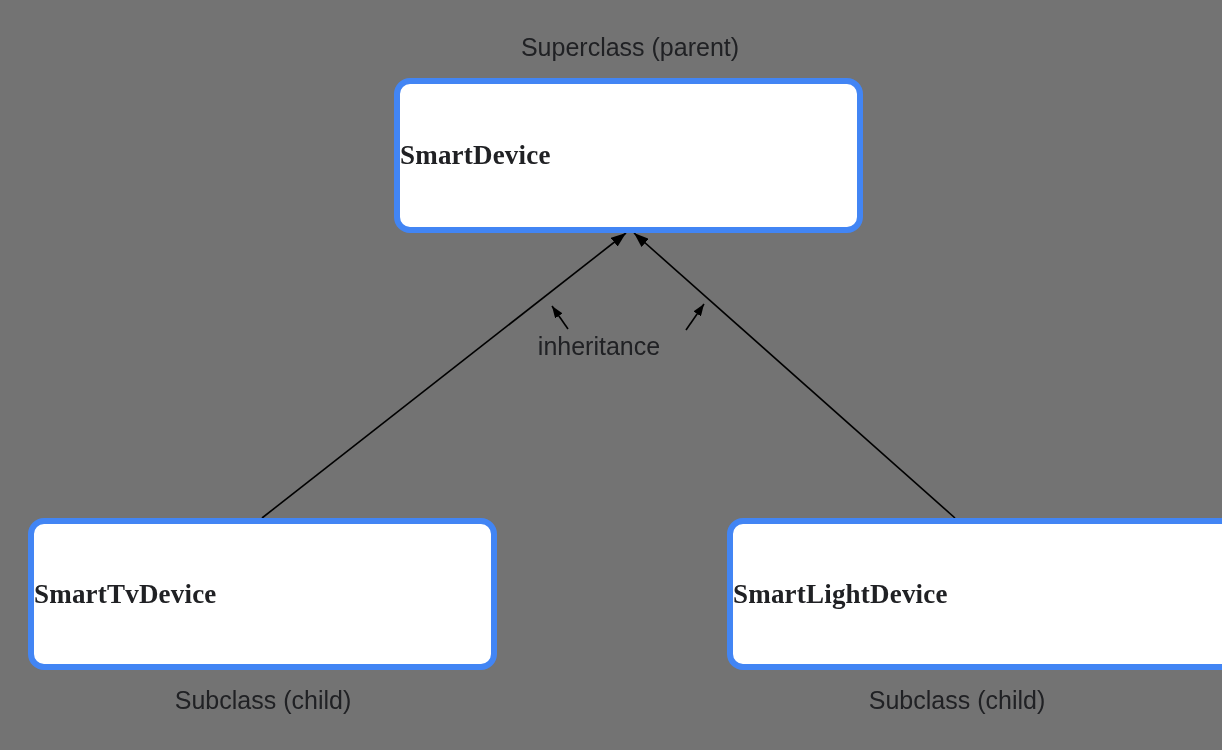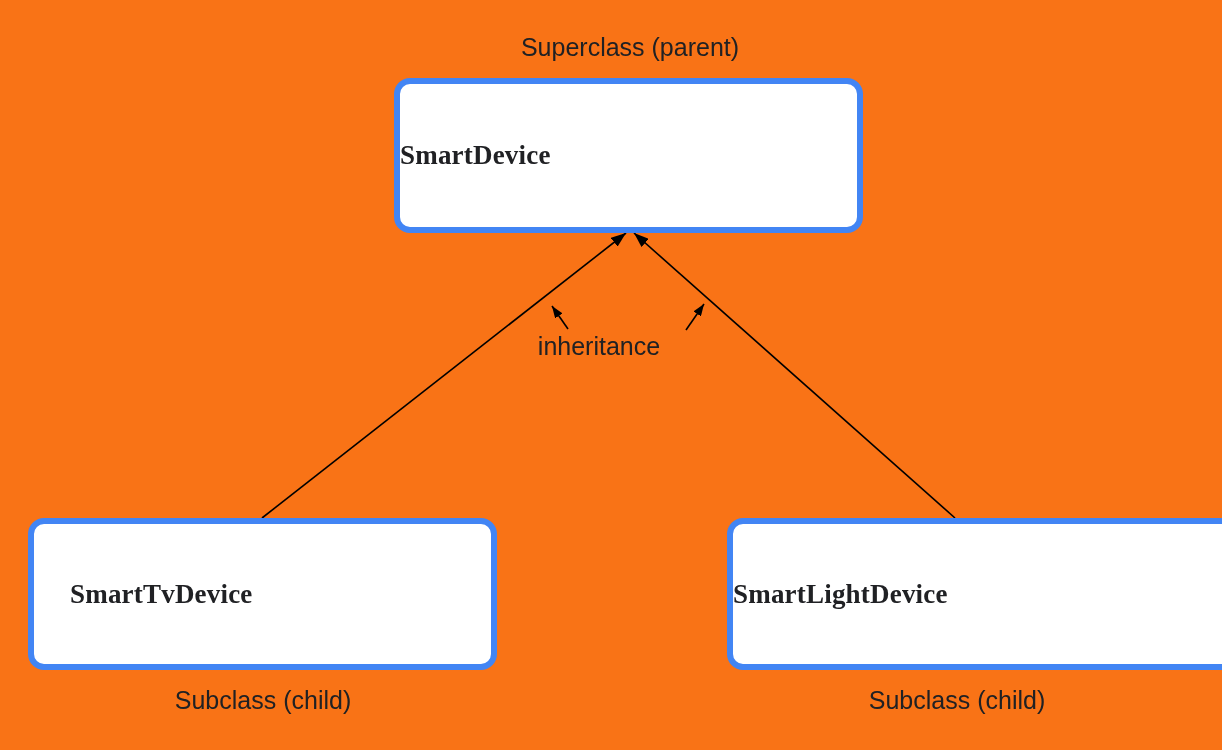--- a/index.html
+++ b/index.html
@@ -10,21 +10,21 @@
   }
   * { margin: 0; padding: 0; box-sizing: border-box; }
   html, body {
     background: #FFFFFF;
     font-family: "Liberation Sans", sans-serif;
   }
   .canvas {
     position: relative;
     width: 1222px;
     height: 750px;
-    background: #f97316;
+    background: #737373;
     overflow: hidden;
   }
   .arrow-layer {
     position: absolute;
     left: 0; top: 0;
     width: 1222px; height: 750px;
     pointer-events: none;
   }
   .class-box {
     position: absolute;
@@ -36,21 +36,21 @@
     justify-content: flex-start;
     font-family: Liberation Serif, serif;
   }
   .class-box .class-name {
     font-size: 27px;
     font-weight: 600;
     color: var(--text-color);
     letter-spacing: 0.2px;
   }
   .box-superclass { left: 394px; top: 78px;  width: 469px; height: 155px; }
-  .box-subclass-left  { left: 28px;  top: 518px; width: 469px; height: 152px; padding-left: 36px; }
+  .box-subclass-left  { left: 28px;  top: 518px; width: 469px; height: 152px; }
   .box-subclass-right { left: 727px; top: 518px; width: 528px; height: 152px; }
   .role-label {
     position: absolute;
     transform: translateX(-50%);
     font-size: 25px;
     font-weight: 400;
     color: var(--text-color);
     white-space: nowrap;
   }
   .label-superclass { left: 630px; top: 33px; }

